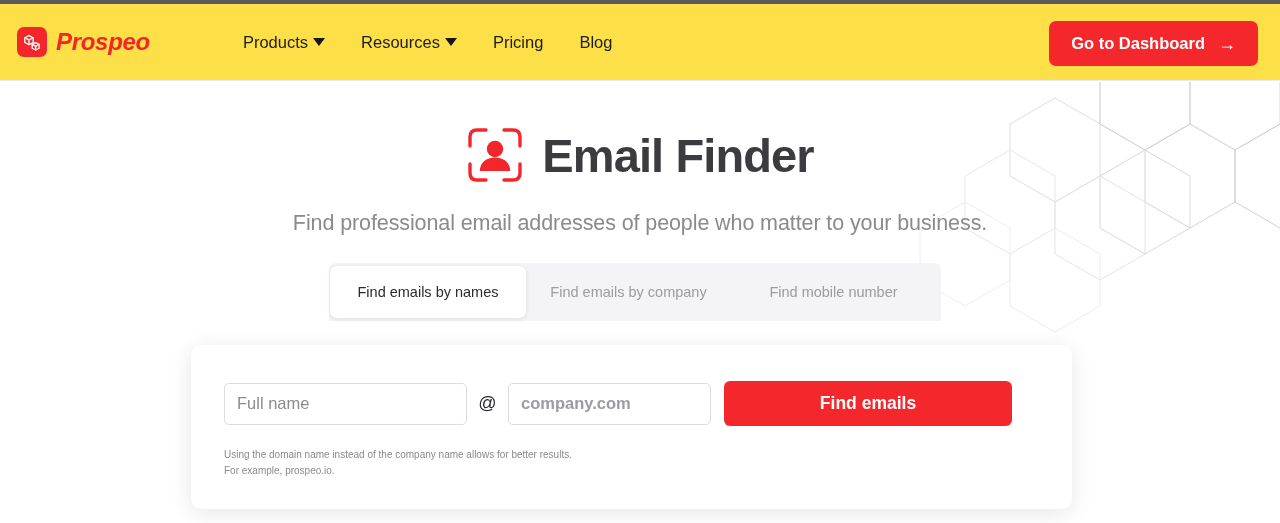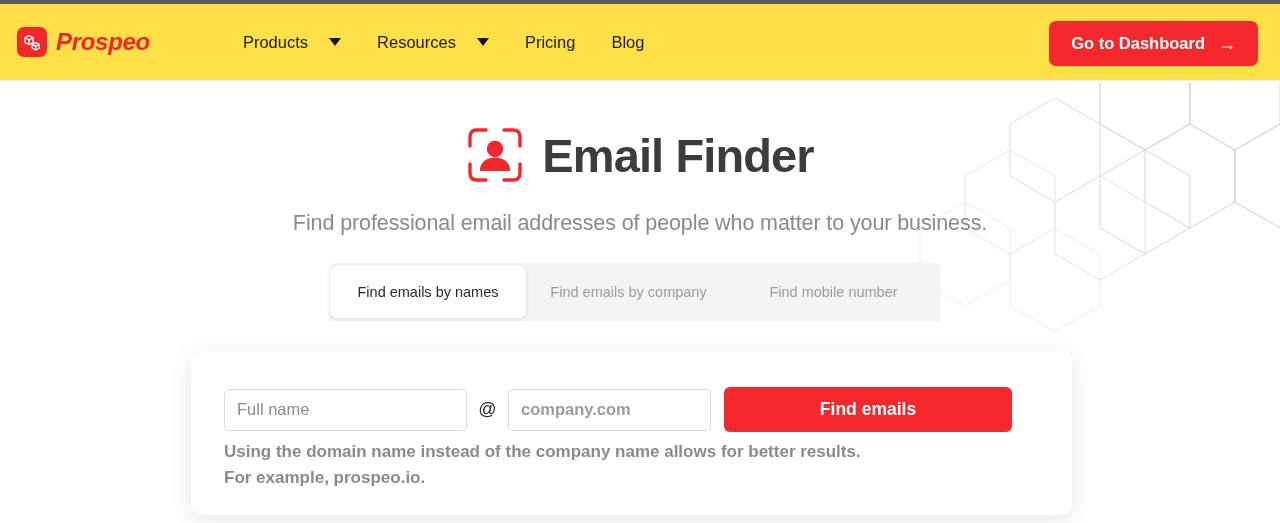--- a/index.html
+++ b/index.html
@@ -69,21 +69,21 @@
   .main-nav {
     display: flex;
     align-items: center;
     margin-left: 93px;
     gap: 36px;
   }
 
   .nav-item {
     display: flex;
     align-items: center;
-    gap: 21px;
+    gap: 5px;
     font-size: 16.5px;
     color: #1d1d1f;
     cursor: pointer;
     white-space: nowrap;
   }
 
   .caret {
     width: 0; height: 0;
     border-left: 6px solid transparent;
     border-right: 6px solid transparent;
@@ -200,21 +200,21 @@
 
   .tab.active {
     background: #ffffff;
     color: #2b2b2f;
     box-shadow: 0 1px 4px rgba(0,0,0,0.10);
   }
 
   
   .search-card {
     position: absolute;
-    top: 269px;
+    top: 263px;
     left: 191px;
     width: 881px;
     height: 164px;
     background: #ffffff;
     border-radius: 10px;
     box-shadow: 0 4px 22px rgba(0,0,0,0.10);
     padding: 36px 33px 0 33px;
   }
 
   .form-row {
@@ -255,25 +255,24 @@
     border-radius: 6px;
     background: #F4272C;
     color: #ffffff;
     font-family: "Liberation Sans", sans-serif;
     font-size: 17.5px;
     font-weight: bold;
     cursor: pointer;
   }
 
   .hint {
-    margin-top: 7px;
-    font-size: 17px;
+    margin-top: 21px;
+    font-size: 10px;
     line-height: 1.55;
     color: #8a8a8f;
-    font-weight: bold;
   }
   .hint-line { display: block; }
 </style>
 </head>
 <body>
 
 <div class="top-edge"></div>
 
 <header class="site-header">
 

